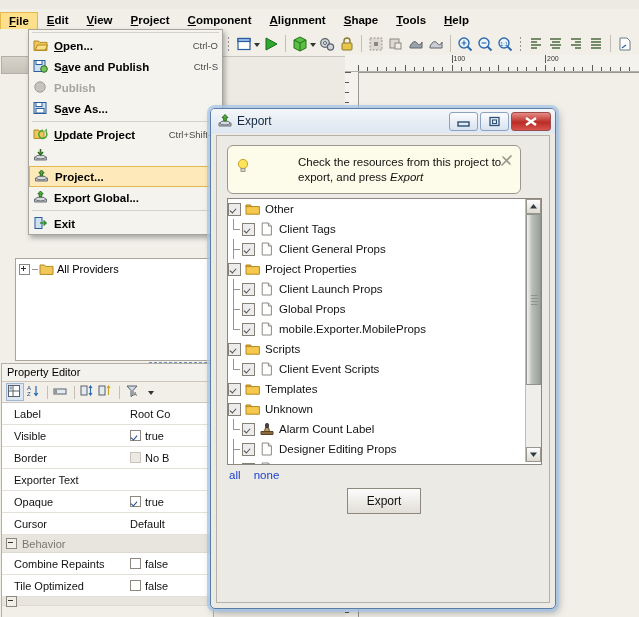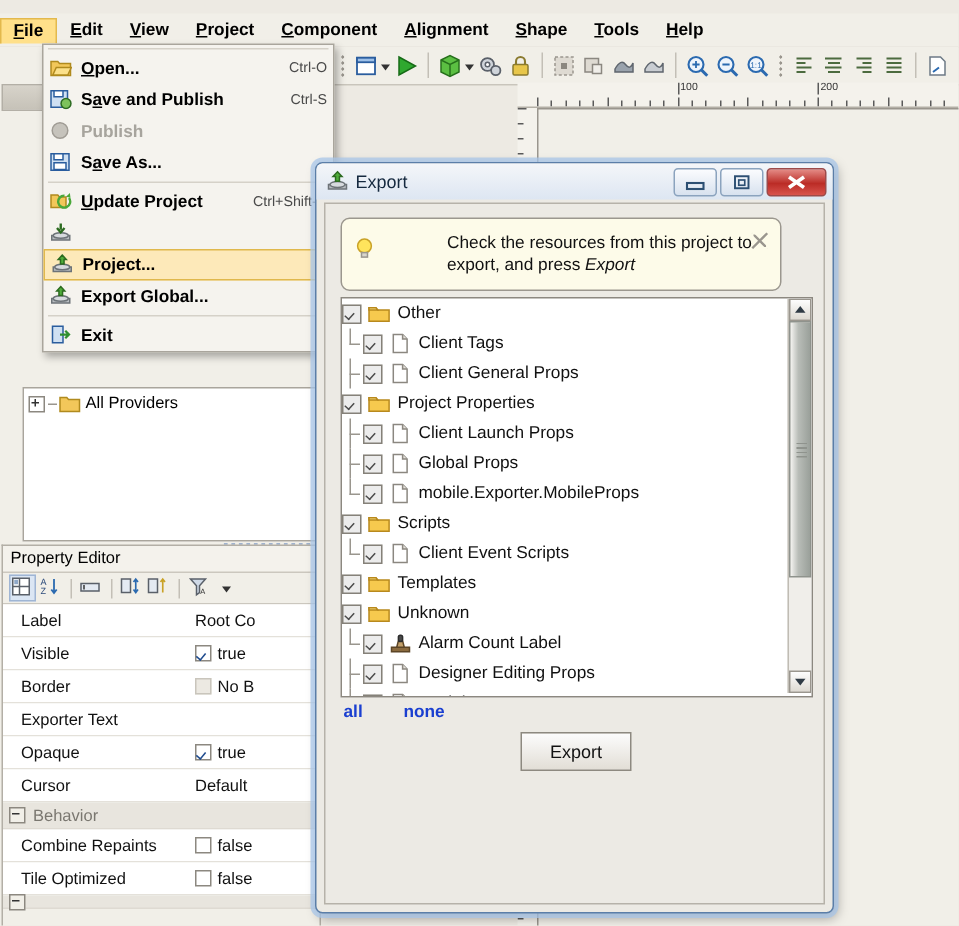--- a/index.html
+++ b/index.html
@@ -127,21 +127,21 @@
   .ticon{width:16px;height:15px;margin-right:4px;flex:none;position:relative;}
 
   #tscroll{position:absolute;right:0;top:0;width:15px;height:263px;background:#f0eeea;border-left:1px solid #c0bcb4;}
   .sb-btn{width:15px;height:15px;background:linear-gradient(#fdfdfd,#dedad2);border:1px solid #9a968e;box-sizing:border-box;position:relative;}
   #sb-thumb{position:absolute;left:0;top:15px;width:15px;height:171px;
      background:linear-gradient(to right,#f6f5f2,#b9bdb8 40%,#9aa09a);border:1px solid #8f938d;box-sizing:border-box;}
   #sb-thumb:after{content:"";position:absolute;left:4px;top:50%;margin-top:-5px;width:7px;height:10px;
      background:repeating-linear-gradient(#8f938d 0 1px,transparent 1px 3px);}
 
   .linkrow{position:absolute;left:12px;top:333px;font-size:11.5px;}
-  .alink{color:#1a3fd0;margin-right:24px;cursor:pointer;font-weight:bold;}
+  .alink{color:#1a3fd0;margin-right:10px;cursor:pointer;}
   #exportbtn{position:absolute;left:130px;top:352px;width:72px;height:24px;
      background:linear-gradient(#fcfcfc,#e2ded6);border:1px solid #8d8980;
      font-family:"Liberation Sans",sans-serif;font-size:12px;color:#111;
      display:flex;align-items:center;justify-content:center;}
 </style>
 </head>
 <body>
 
 <div id="menubar" class="abs">
     <div class="menu-top active"><u>F</u>ile</div>

